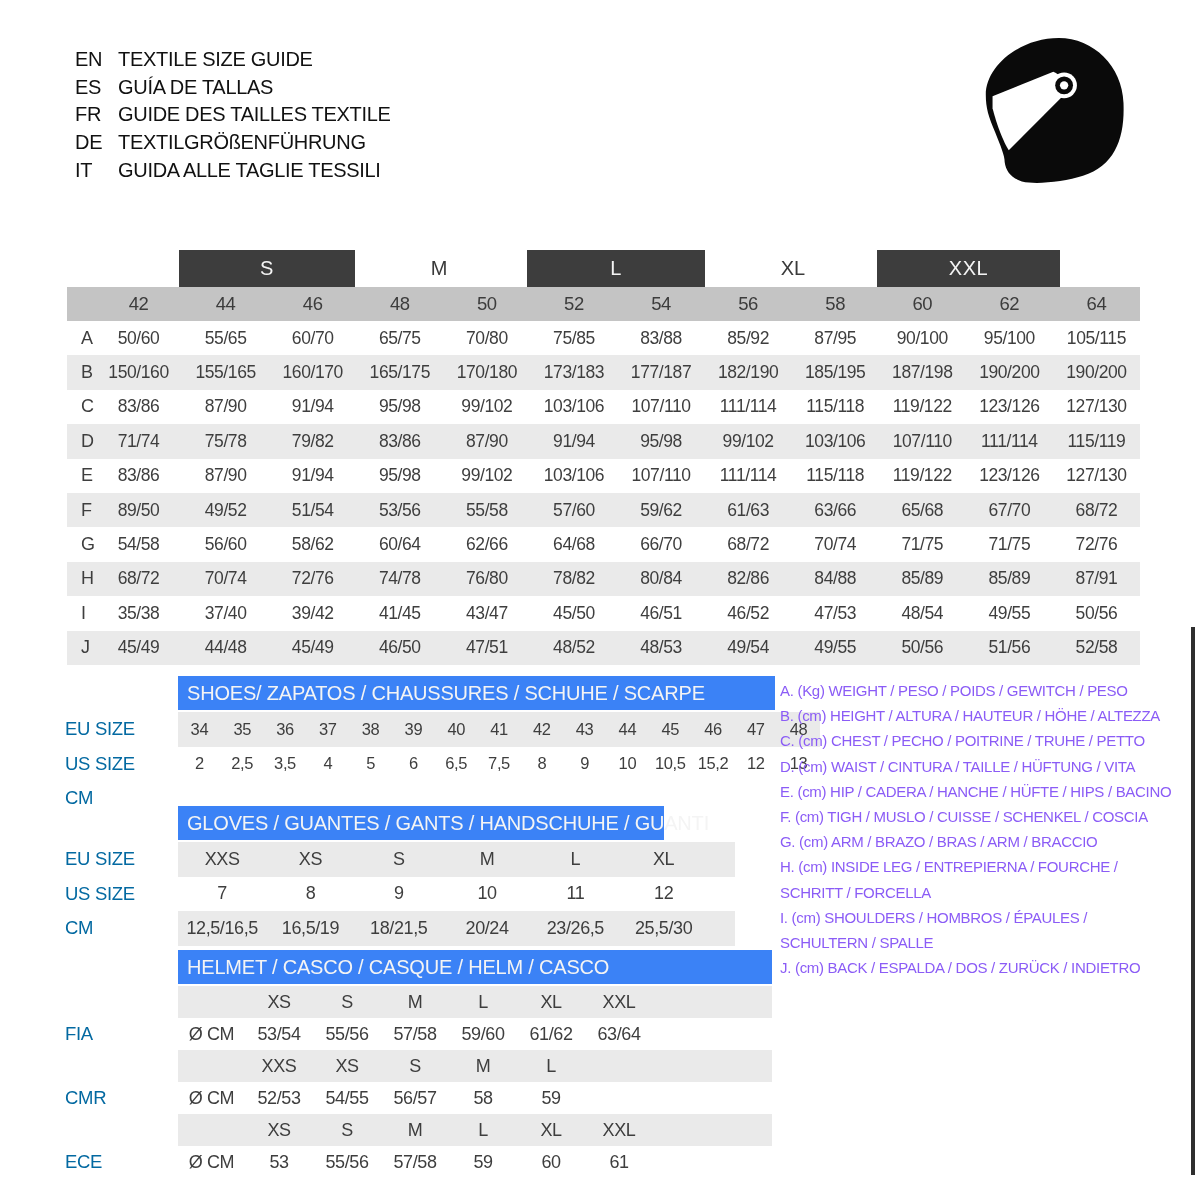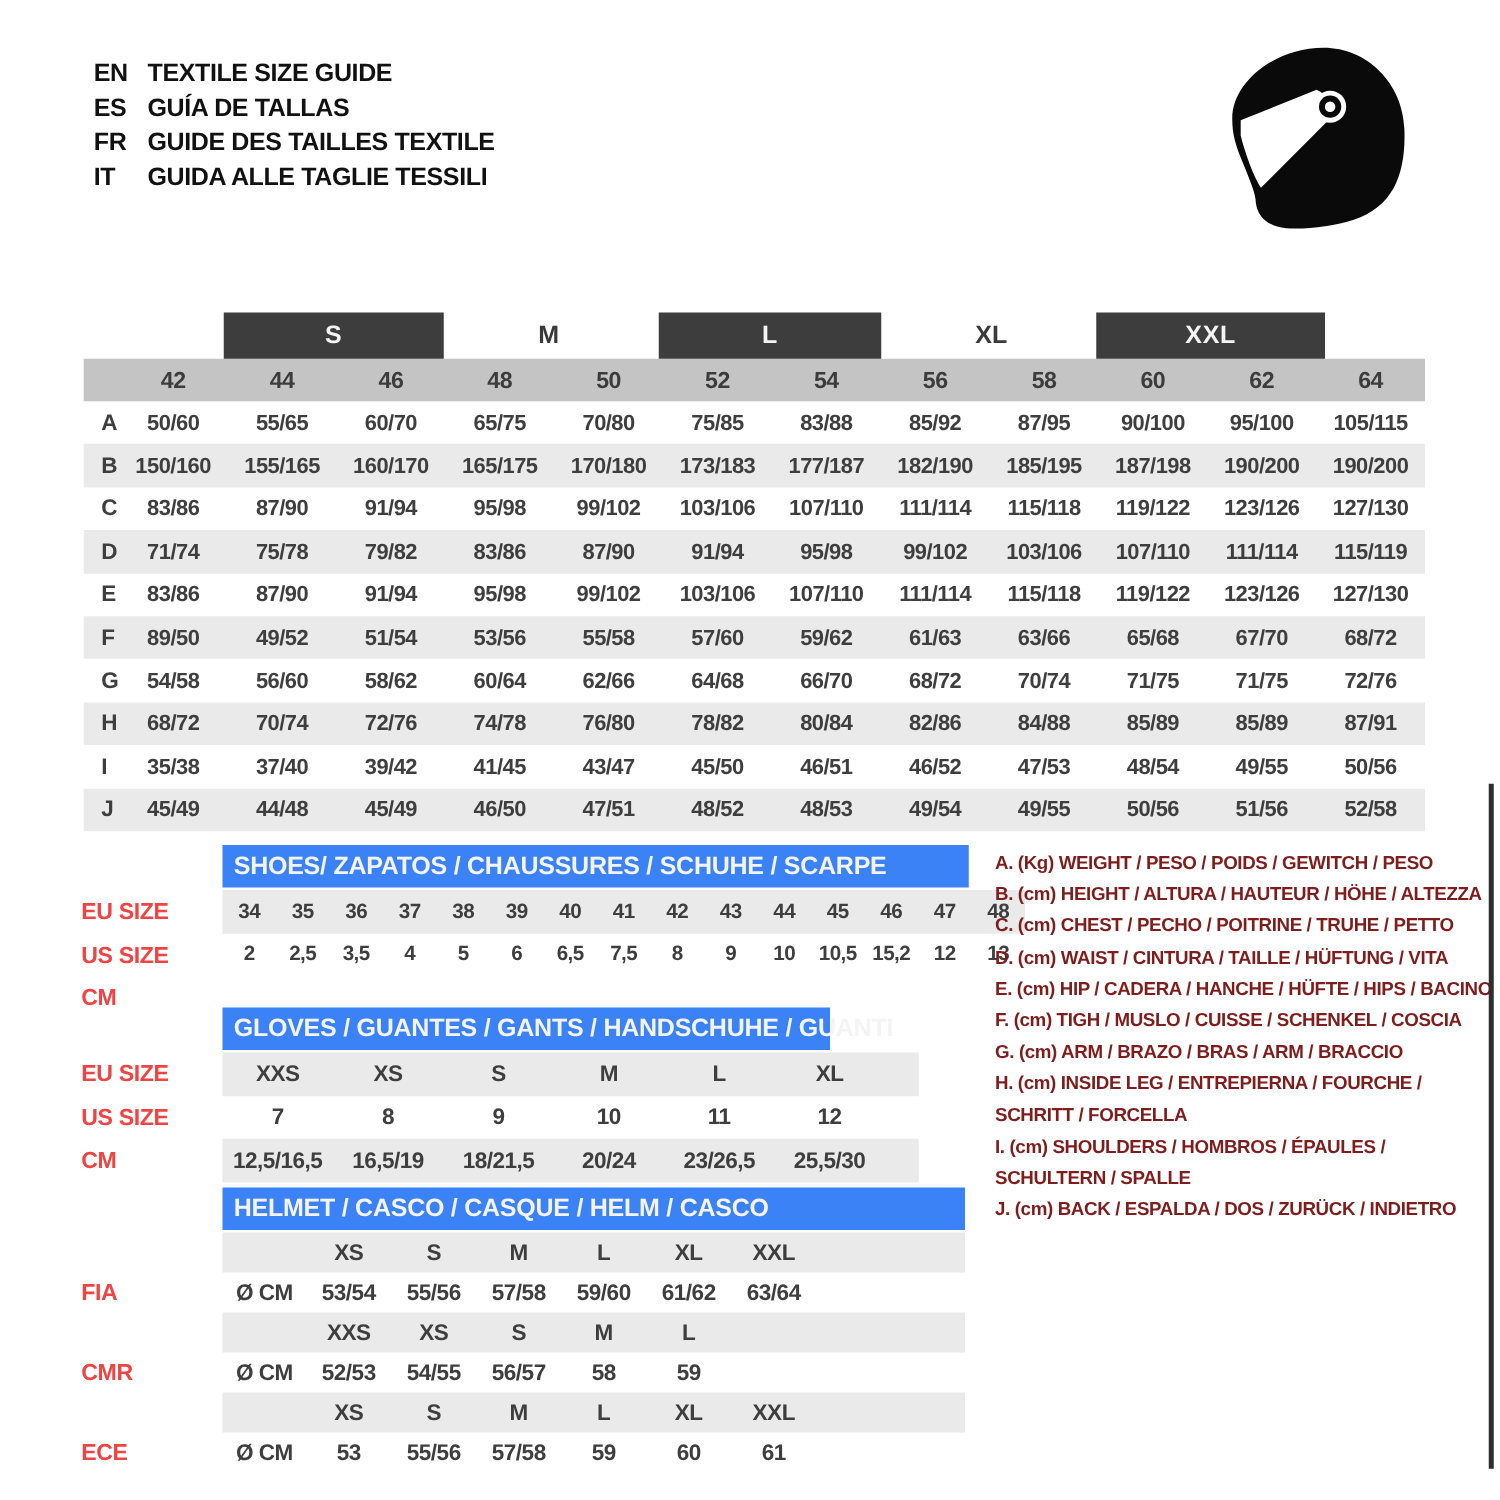--- a/index.html
+++ b/index.html
@@ -1,17 +1,17 @@
 <!DOCTYPE html>
 <html><head>
 <meta charset="utf-8">
 <style>
   html,body{margin:0;padding:0;background:#fff;}
   .page{position:relative;width:1200px;height:1200px;background:#ffffff;overflow:hidden;
-        font-family:"Liberation Sans",sans-serif;font-weight:700;color:#3a3a3a;}
+        font-family:"Liberation Sans",sans-serif;font-weight:400;color:#3a3a3a;}
   
   .lang-block{position:absolute;left:75px;top:46px;}
   .lang-row{display:grid;grid-template-columns:43px auto;height:27.6px;align-items:center;
             font-size:20px;letter-spacing:-0.3px;color:#111;white-space:nowrap;}
   
   .logo{position:absolute;left:975px;top:30px;width:162px;height:162px;}
   
   .main-table{position:absolute;left:67px;top:250px;width:1073px;}
   .band-row{position:relative;height:37px;}
   .size-band{position:absolute;top:0;height:37px;background:#3d3d3d;color:#f4f4f4;
@@ -21,32 +21,32 @@
            background:#c4c4c4;text-align:center;font-size:18.5px;color:#3c3c3c;letter-spacing:-0.4px;}
   .trows .trow{display:grid;grid-template-columns:28px repeat(12,1fr);height:34.4px;align-items:center;
                text-align:center;font-size:17.5px;color:#3e3e3e;letter-spacing:-0.4px;white-space:nowrap;}
   .trows .trow:nth-child(even){background:#eaeaea;}
   .cell.letter{text-align:left;padding-left:14px;font-size:18px;}
   
   .sec{position:absolute;left:65px;}
   .sec-band{background:#3b82f6;color:#f4f4f4;height:34px;line-height:34px;font-size:20px;
             letter-spacing:-0.2px;padding-left:9px;margin-left:113px;margin-bottom:2px;white-space:nowrap;}
   .srow{display:flex;align-items:center;}
-  .slabel{width:113px;font-size:18.5px;color:#ef4444;letter-spacing:-0.3px;}
+  .slabel{width:113px;font-size:18.5px;color:#0369a1;letter-spacing:-0.3px;}
   .vals{display:grid;align-items:center;text-align:center;color:#3e3e3e;letter-spacing:-0.4px;white-space:nowrap;}
   .shoes .srow,.gloves .srow{height:34.5px;}
   .shoes .vals{width:642px;grid-template-columns:repeat(15,1fr);font-size:16.5px;height:100%;}
   .gloves .vals{width:557px;grid-template-columns:repeat(6,88.3px);font-size:18px;height:100%;}
   .shoes .srow:nth-child(odd) .vals,.gloves .srow:nth-child(odd) .vals{background:#eaeaea;}
   .sec .rows{margin:0;}
   .helmet-table .srow{height:32px;}
   .helmet-table .vals{width:594px;grid-template-columns:67px repeat(6,68px);font-size:18px;height:100%;}
   .helmet-table .srow:nth-child(odd) .vals{background:#eaeaea;}
   
-  .legend{position:absolute;left:796px;top:678px;width:400px;color:#7f1d1d;}
+  .legend{position:absolute;left:780px;top:678px;width:400px;color:#8b5cf6;}
   .legend-line{font-size:15px;line-height:25.2px;letter-spacing:-0.3px;white-space:nowrap;}
   
   .vline{position:absolute;left:1191px;top:627px;width:4px;height:548px;background:#2e2e2e;}
 </style>
 </head>
 <body>
 
 <div class="page">
 
   <div class="lang-block">
@@ -59,20 +59,24 @@
       <div class="lang-row">
         <span>ES</span>
         <span>GUÍA DE TALLAS</span>
       </div>
 
       <div class="lang-row">
         <span>FR</span>
         <span>GUIDE DES TAILLES TEXTILE</span>
       </div>
 
+      <div class="lang-row">
+        <span>DE</span>
+        <span>TEXTILGRÖßENFÜHRUNG</span>
+      </div>
 
       <div class="lang-row">
         <span>IT</span>
         <span>GUIDA ALLE TAGLIE TESSILI</span>
       </div>
 
   </div>
 
   <svg class="logo" viewBox="0 0 120 120" aria-hidden="true">
     <path fill="#0a0a0a" d="M62 6 C88 6 109 27 110 54 C111 80 104 100 80 108 C68 112 50 114 40 113 C29 112 23 106 22 98 C22 93 19 86 15 76 C10 64 8 58 8 48 C8 26 34 6 62 6 Z"></path>

